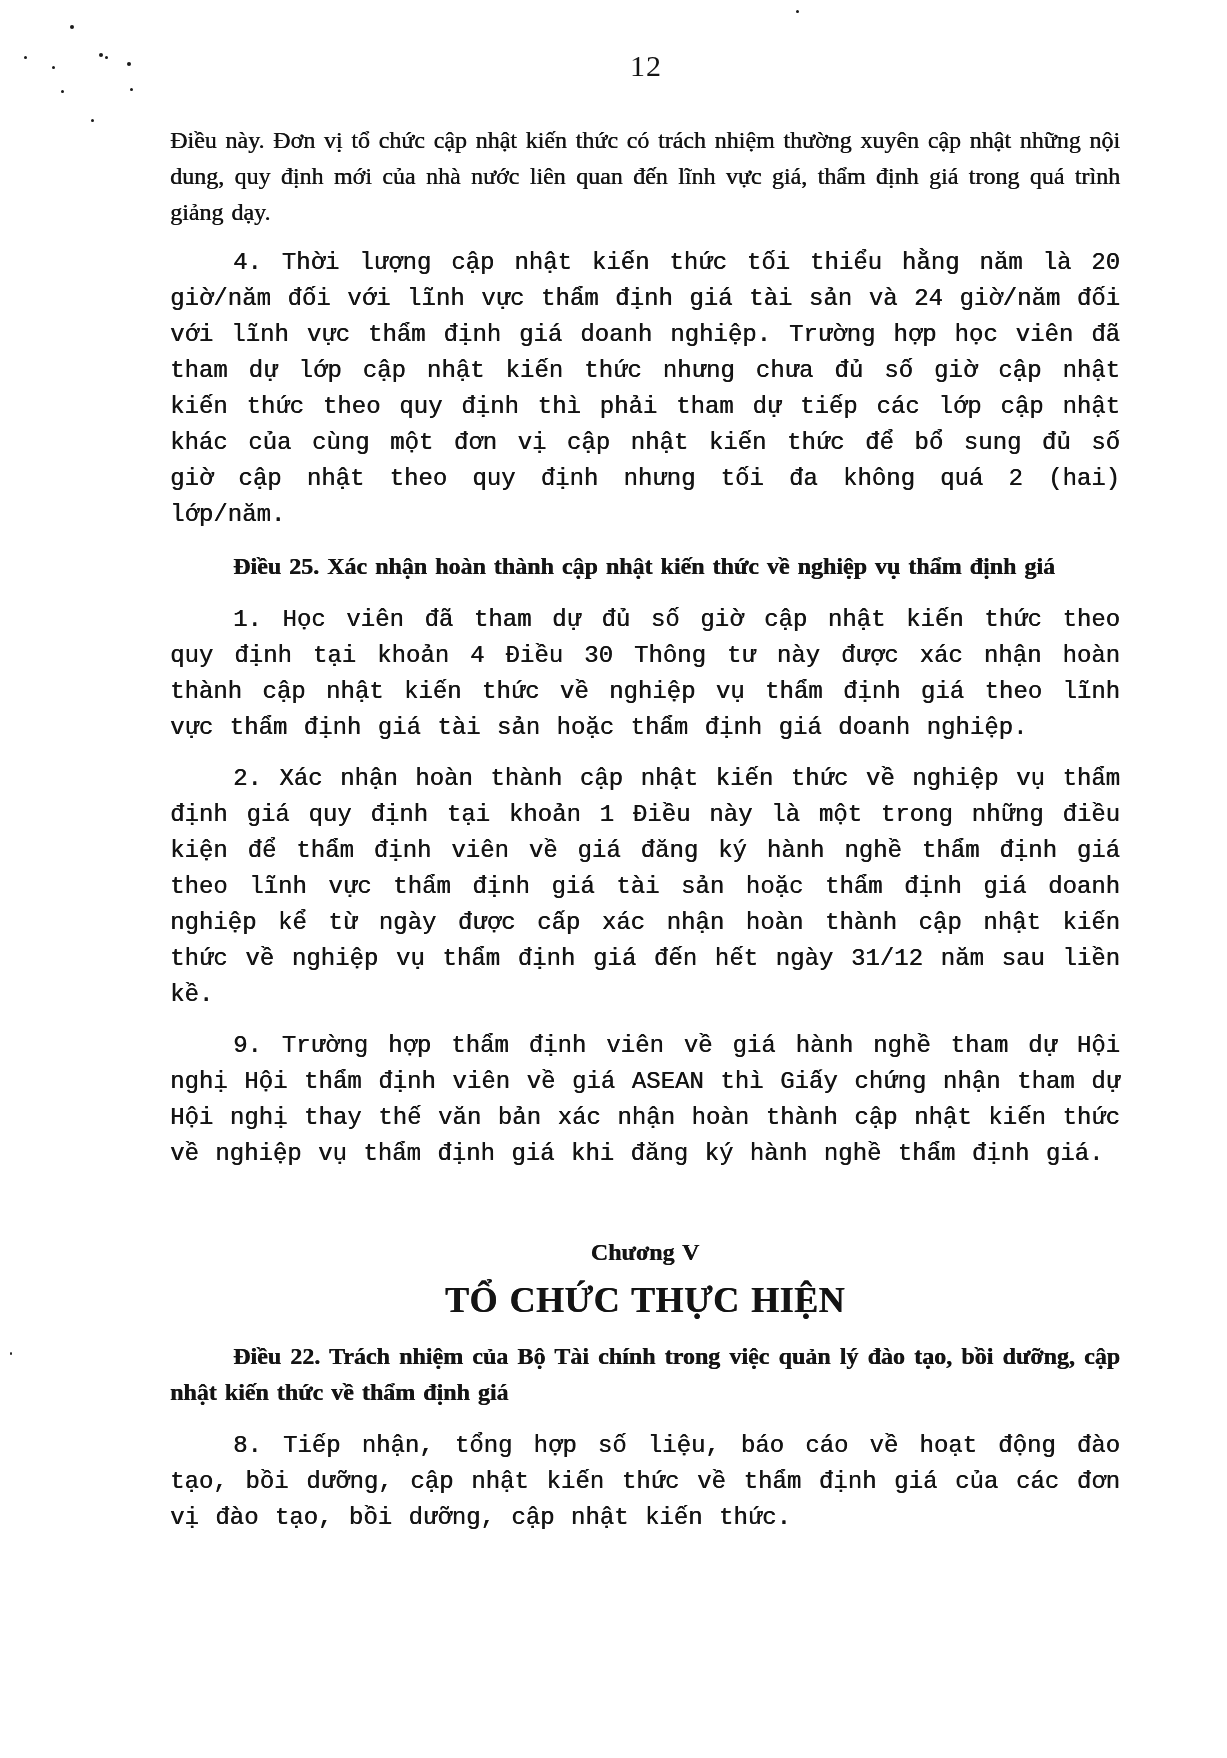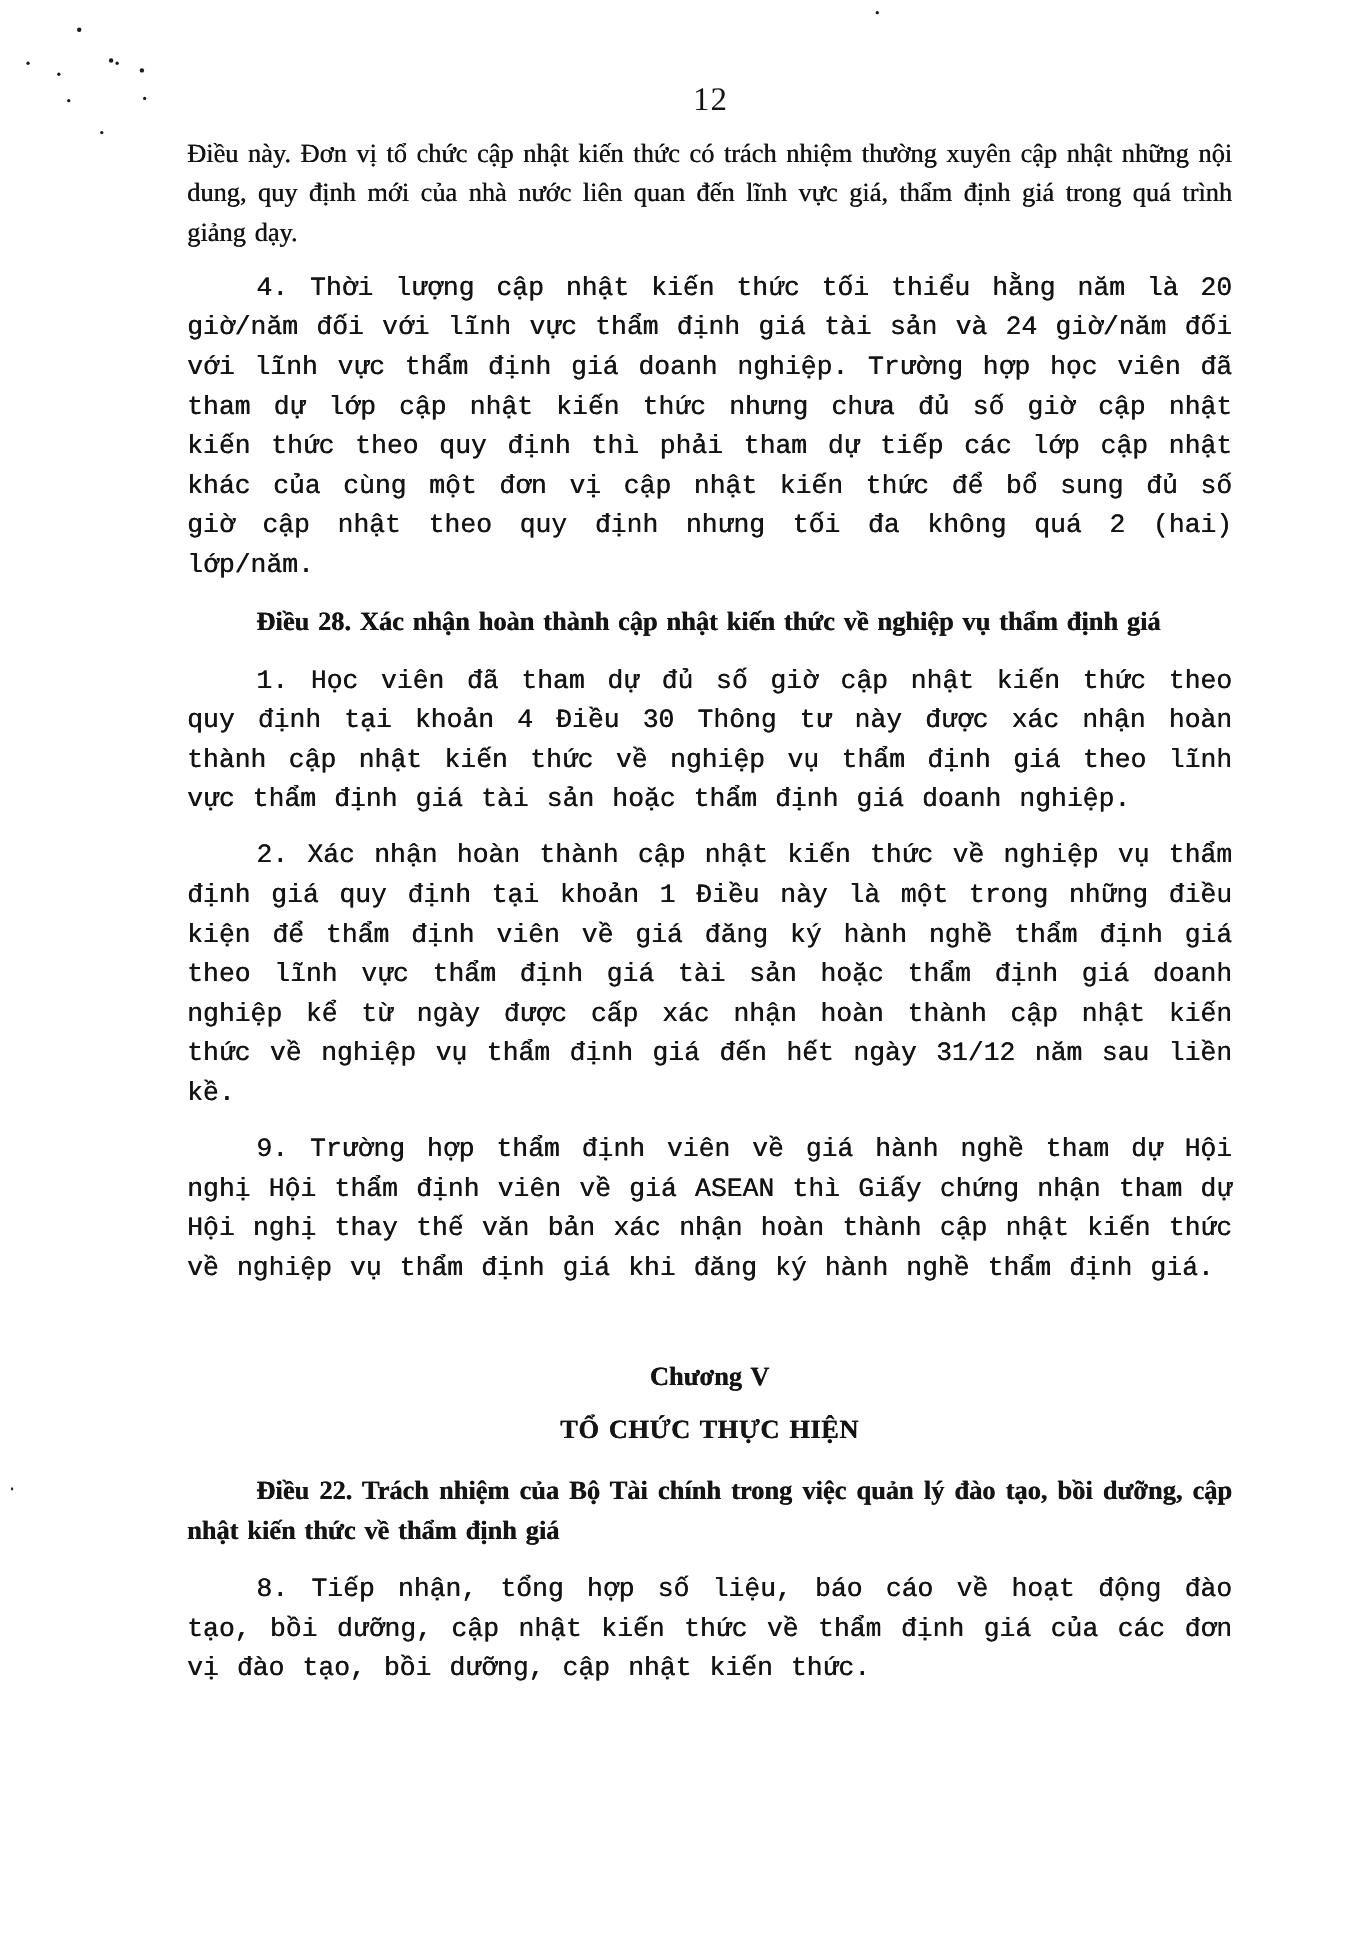--- a/index.html
+++ b/index.html
@@ -12,21 +12,21 @@
     width: 1227px;
     height: 1758px;
     margin: 0 auto;
     background: #ffffff;
     overflow: hidden;
     font-family: "Liberation Serif", "DejaVu Serif", serif;
     color: #141414;
   }
   .page-number {
     position: absolute;
-    top: 74px;
+    top: 49px;
     left: 630px;
     font-size: 30px;
     letter-spacing: 1px;
   }
   .content {
     position: absolute;
     top: 122px;
     left: 170px;
     width: 950px;
   }
@@ -49,21 +49,21 @@
     font-weight: bold;
     text-align: center;
     text-indent: 0;
     margin-top: 62px;
     margin-bottom: 12px;
   }
   p.chapter-title {
     font-weight: bold;
     text-align: center;
     text-indent: 0;
-    font-size: 24px;
+    font-size: 36px;
     margin-bottom: 20px;
     letter-spacing: 0.5px;
   }
   
   .speckle {
     position: absolute;
     background: #1a1a1a;
     border-radius: 50%;
   }
 </style>
@@ -85,21 +85,21 @@
   <div class="speckle" style="left:10px;  top:1352px; width:2px; height:3px;"></div>
 
   <div class="page-number">12</div>
 
   <div class="content">
 
     <p>Điều này. Đơn vị tổ chức cập nhật kiến thức có trách nhiệm thường xuyên cập nhật những nội dung, quy định mới của nhà nước liên quan đến lĩnh vực giá, thẩm định giá trong quá trình giảng dạy.</p>
 
     <p class="indent">4. Thời lượng cập nhật kiến thức tối thiểu hằng năm là 20 giờ/năm đối với lĩnh vực thẩm định giá tài sản và 24 giờ/năm đối với lĩnh vực thẩm định giá doanh nghiệp. Trường hợp học viên đã tham dự lớp cập nhật kiến thức nhưng chưa đủ số giờ cập nhật kiến thức theo quy định thì phải tham dự tiếp các lớp cập nhật khác của cùng một đơn vị cập nhật kiến thức để bổ sung đủ số giờ cập nhật theo quy định nhưng tối đa không quá 2 (hai) lớp/năm.</p>
 
-    <p class="heading">Điều 28. Xác nhận hoàn thành cập nhật kiến thức về nghiệp vụ thẩm định giá</p>
+    <p class="heading">Điều 25. Xác nhận hoàn thành cập nhật kiến thức về nghiệp vụ thẩm định giá</p>
 
     <p class="indent">1. Học viên đã tham dự đủ số giờ cập nhật kiến thức theo quy định tại khoản 4 Điều 30 Thông tư này được xác nhận hoàn thành cập nhật kiến thức về nghiệp vụ thẩm định giá theo lĩnh vực thẩm định giá tài sản hoặc thẩm định giá doanh nghiệp.</p>
 
 
     <p class="indent">2. Xác nhận hoàn thành cập nhật kiến thức về nghiệp vụ thẩm định giá quy định tại khoản 1 Điều này là một trong những điều kiện để thẩm định viên về giá đăng ký hành nghề thẩm định giá theo lĩnh vực thẩm định giá tài sản hoặc thẩm định giá doanh nghiệp kể từ ngày được cấp xác nhận hoàn thành cập nhật kiến thức về nghiệp vụ thẩm định giá đến hết ngày 31/12 năm sau liền kề.</p>
 
     <p class="indent">9. Trường hợp thẩm định viên về giá hành nghề tham dự Hội nghị Hội thẩm định viên về giá ASEAN thì Giấy chứng nhận tham dự Hội nghị thay thế văn bản xác nhận hoàn thành cập nhật kiến thức về nghiệp vụ thẩm định giá khi đăng ký hành nghề thẩm định giá.</p>
 
     <p class="chapter-label">Chương V</p>
 

